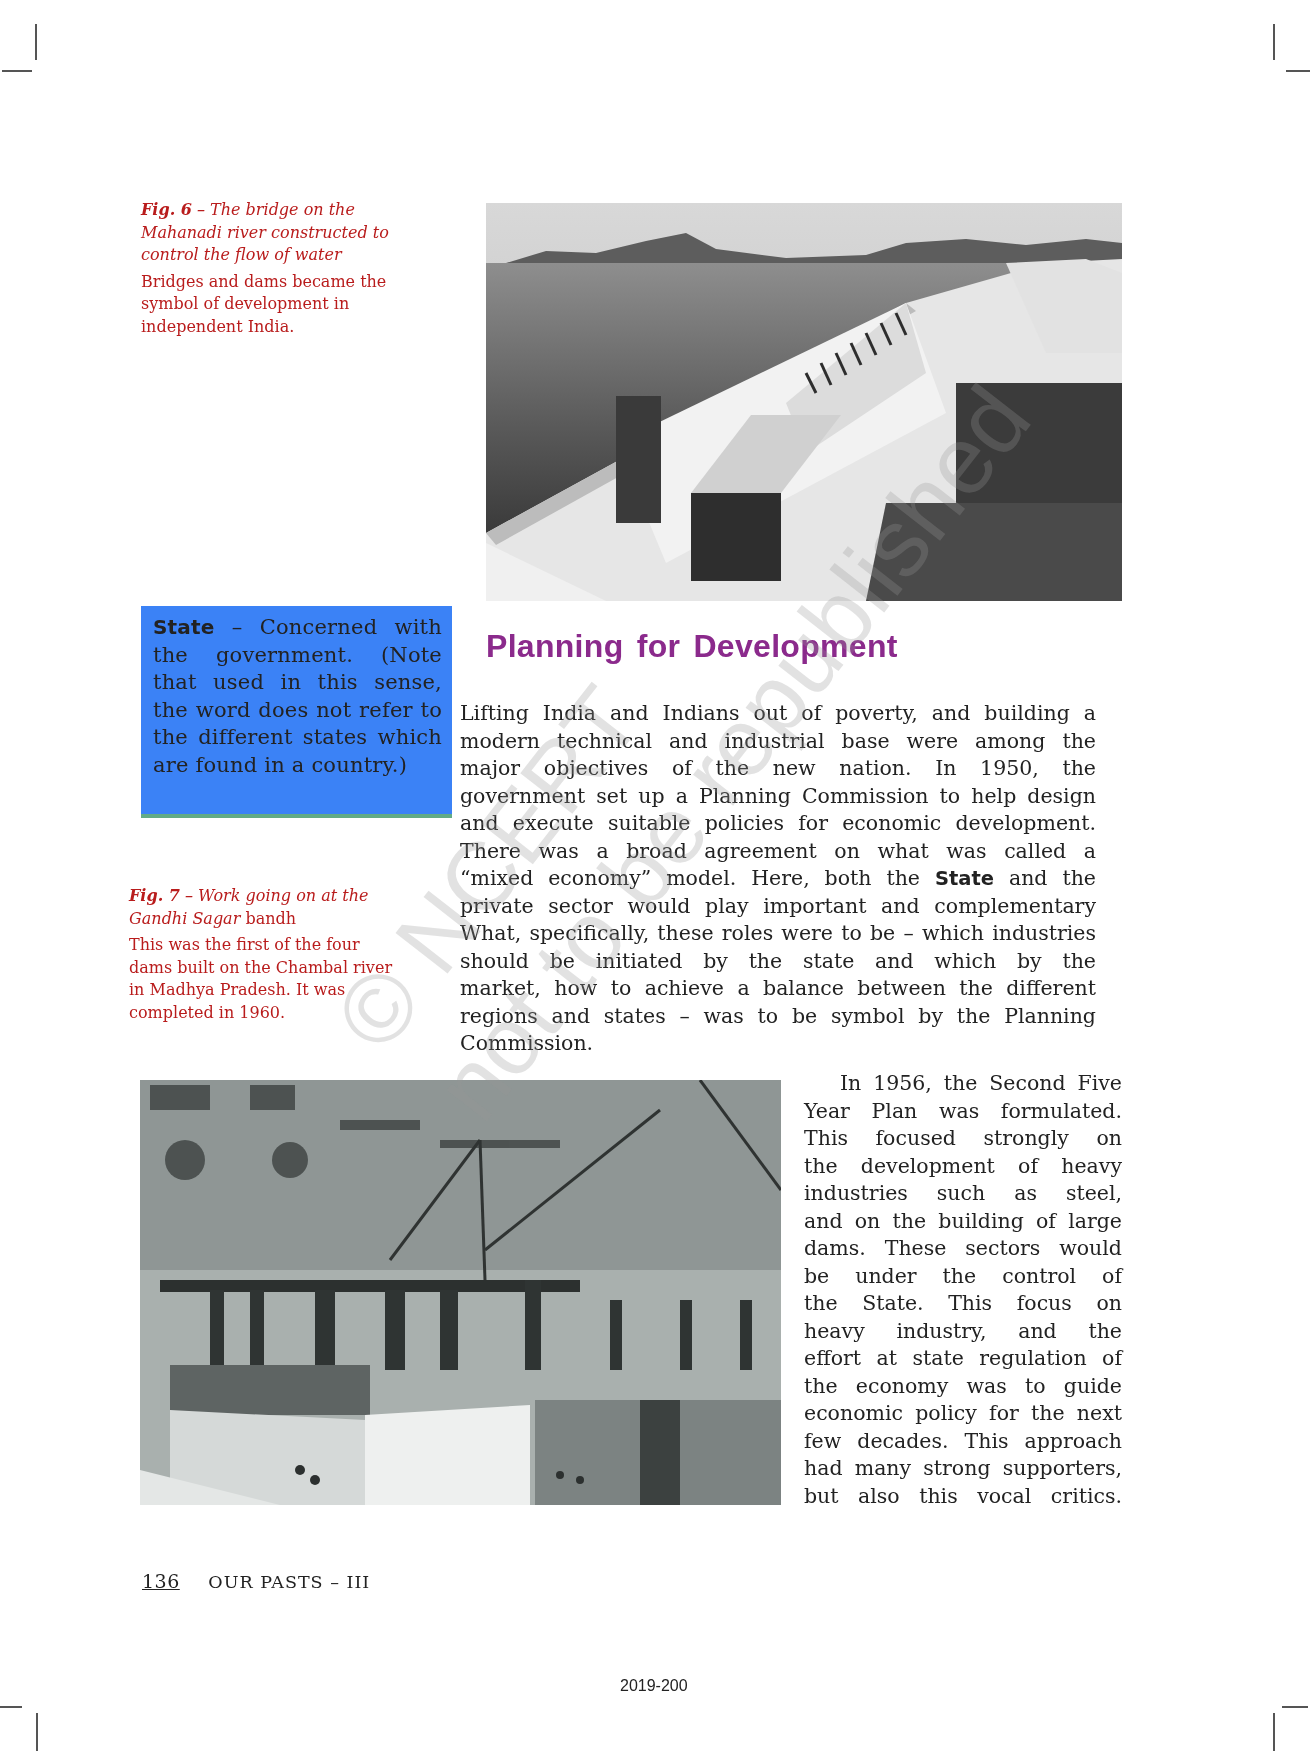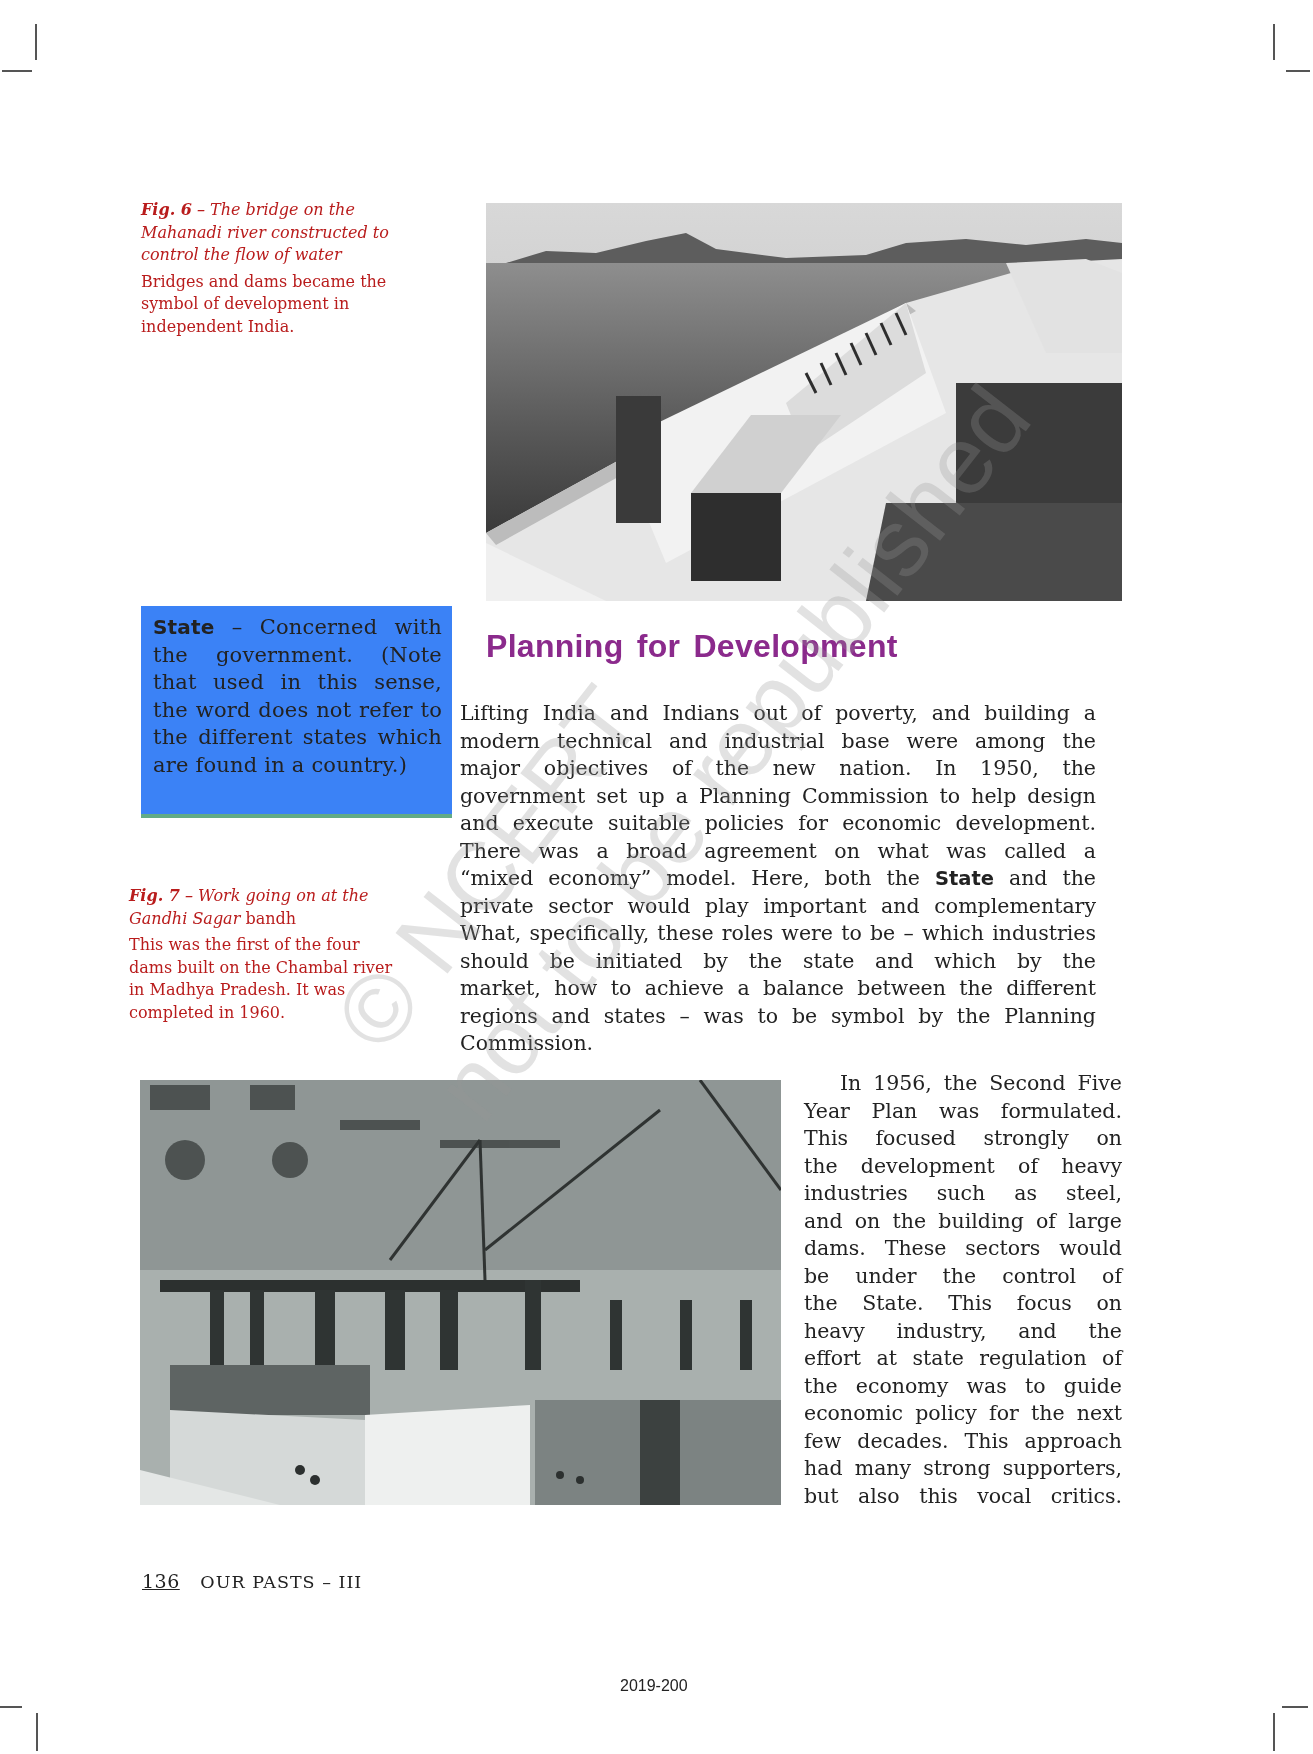--- a/index.html
+++ b/index.html
@@ -38,21 +38,21 @@
   .body-text b { font-family: "DejaVu Sans", "Liberation Sans", sans-serif; font-weight: bold; font-size: 19.5px; }
   .para1 { position: absolute; left: 460px; top: 680px; width: 636px; margin-top: 20px; }
   .para2 { position: absolute; left: 804px; top: 1070px; width: 318px; text-indent: 36px; }
   .para1 .ln, .para2 .ln { display: block; text-align: justify; text-align-last: justify; white-space: nowrap; }
   .para1 .ln.last, .para2 .ln.last { text-align-last: left; }
 
   .footer-folio {
     position: absolute; left: 142px; top: 1570px; font-size: 19px; color: #222;
     letter-spacing: 0.5px;
   }
-  .footer-folio .num { margin-right: 14px; text-decoration: underline; }
+  .footer-folio .num { margin-right: 22px; text-decoration: underline; }
   .footer-folio .book { font-size: 17.5px; letter-spacing: 1px; }
 
   .print-code {
     position: absolute; left: 620px; top: 1677px;
     font-family: "Liberation Sans", "DejaVu Sans", sans-serif; font-size: 16px; color: #222;
   }
 
   .watermark {
     position: absolute; left: 380px; top: 560px; width: 760px; height: 560px;
     pointer-events: none; z-index: 5;

